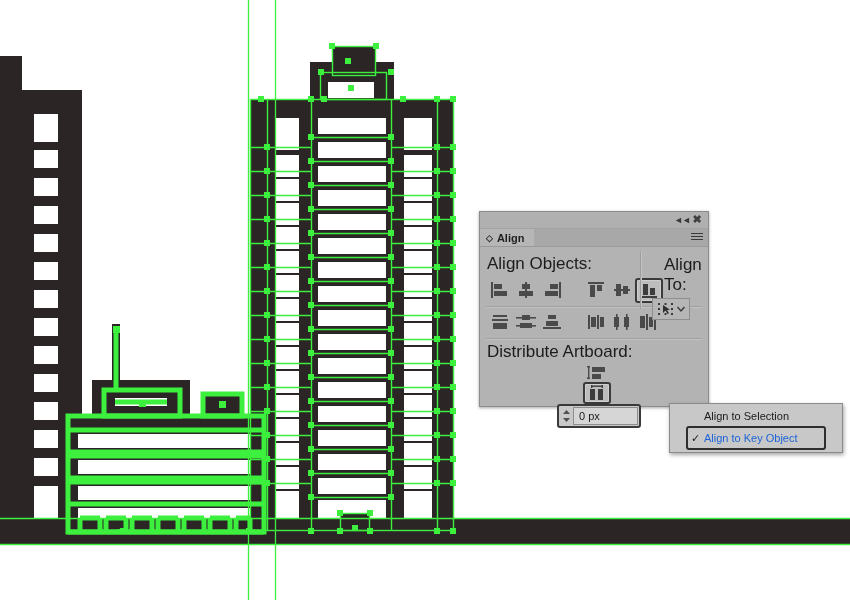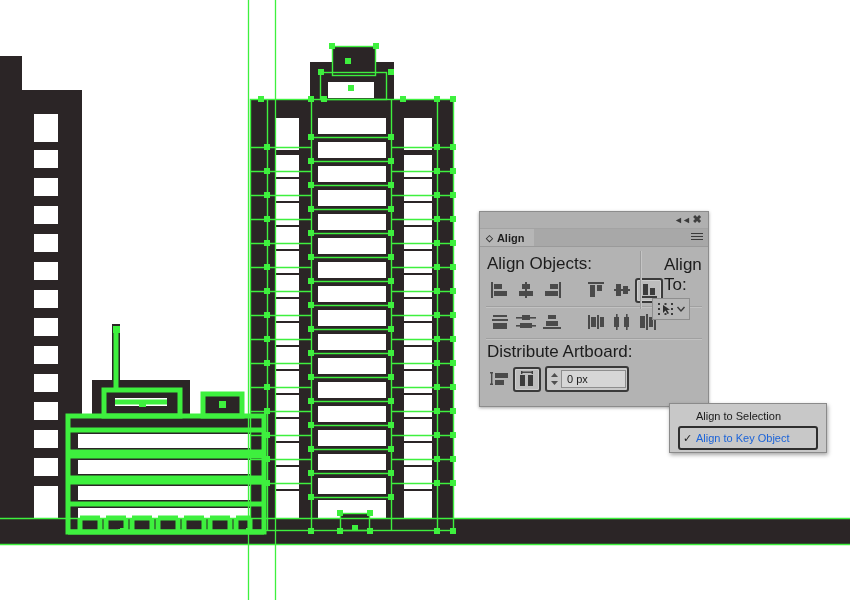--- a/index.html
+++ b/index.html
@@ -65,21 +65,21 @@
   .abtn.selected{
     border:2px solid #3a3a3a;border-radius:3px;
     background:#bdbdbd;
     box-shadow:inset 0 0 0 1px #cfcfcf;
     width:28px;height:25px;
   }
   .divider{
     height:1px;background:#a0a0a0;border-bottom:1px solid #c2c2c2;
     margin:0 6px 0 6px;
   }
-  .spacing-row{display:flex;align-items:center;padding-left:7px;height:30px;}
+  .spacing-row{display:flex;align-items:center;padding-left:7px;height:30px;flex-direction:column;}
   .num-wrap{
     display:flex;align-items:center;height:22px;
     border:2px solid #3a3a3a;border-radius:3px;background:#c9c9c9;
     margin-left:3px;
   }
   .stepper{width:14px;display:flex;flex-direction:column;align-items:center;justify-content:center;height:20px;}
   .num-field{
     width:65px;height:18px;background:#d6d6d6;border:1px solid #8e8e8e;
     margin-right:1px;font-size:11px;color:#1c1c1c;
     display:flex;align-items:center;padding-left:5px;box-sizing:border-box;
@@ -95,21 +95,21 @@
   .alignto-btn{
     width:36px;height:20px;background:#b6b6b6;border:1px solid #8e8e8e;
     display:flex;align-items:center;justify-content:center;gap:1px;margin-top:3px;
   }
 
   
   #align-to-menu{
     position:absolute;left:669px;top:403px;width:140px;
     background:#c8c8c8;border:1px solid #8a8a8a;
     box-shadow:1px 2px 4px rgba(0,0,0,.35);
-    font-size:11px;padding:2px 8px;
+    font-size:11px;padding:2px 16px;
   }
   .menu-item{
     height:20px;display:flex;align-items:center;
     padding-left:18px;position:relative;color:#1b1b1b;
     box-sizing:border-box;
   }
   .menu-item.current{
     color:#1b63d8;
     border:2px solid #2e2e2e;border-radius:3px;
     background:#c8c8c8;

